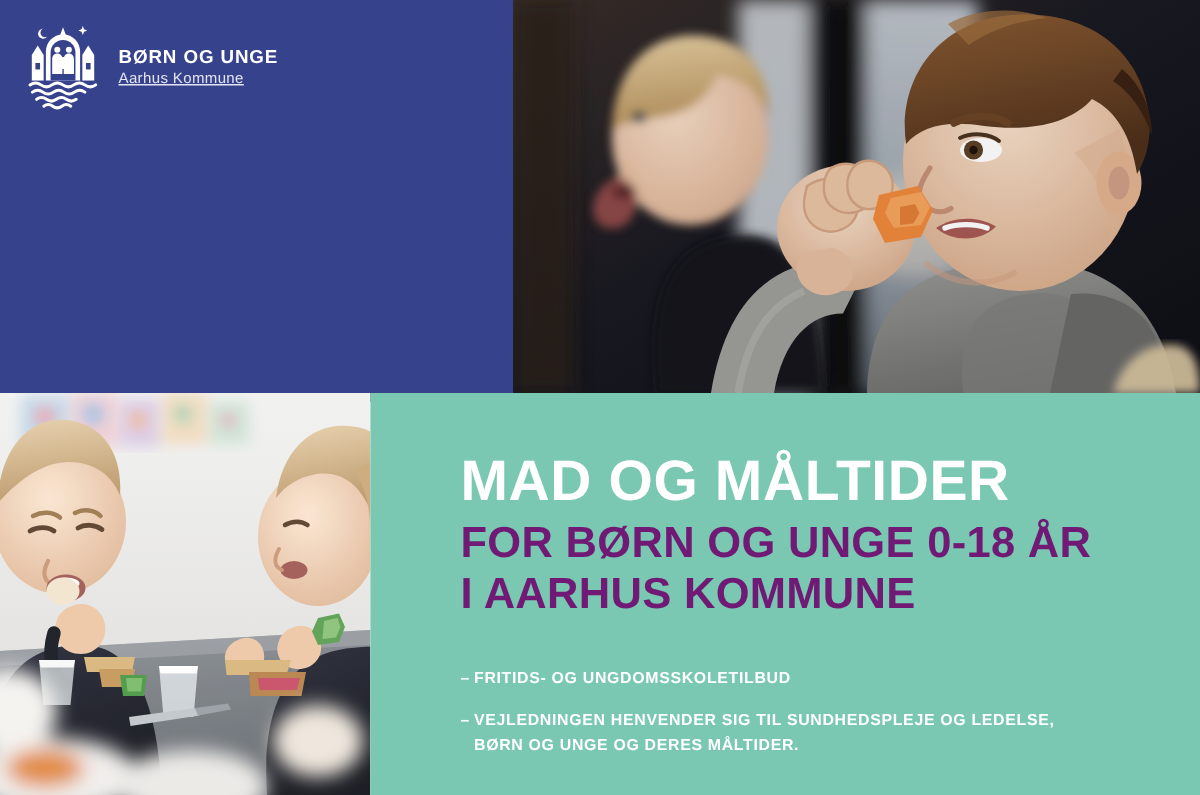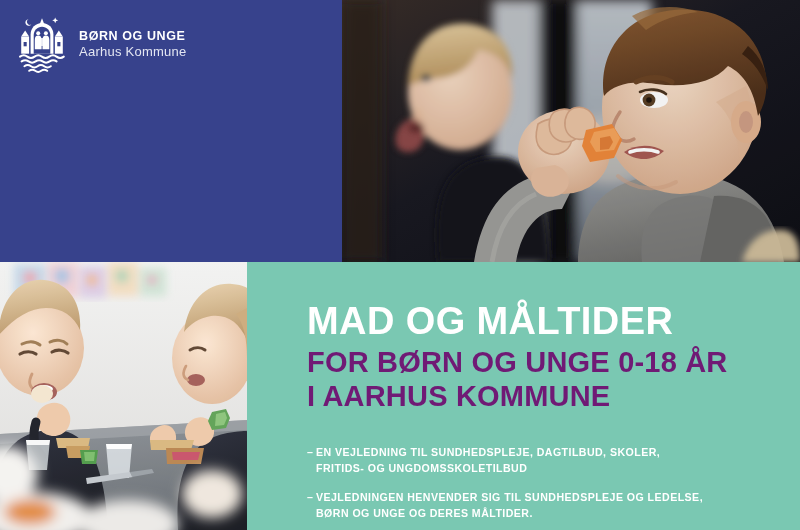--- a/index.html
+++ b/index.html
@@ -35,26 +35,27 @@
   .brand-title {
     color: #ffffff;
     font-size: 12.5px;
     font-weight: bold;
     letter-spacing: 0.6px;
     line-height: 1.15;
     white-space: nowrap;
   }
   .brand-sub {
     color: #e3e6f2;
-    font-size: 13px;
+    font-size: 10px;
     font-weight: normal;
     letter-spacing: 0.25px;
     line-height: 1.3;
     margin-top: 1px;
     white-space: nowrap;
+    text-decoration: underline;
   }
 
   
   .photo-top {
     position: absolute;
     left: 342px; top: 0;
     width: 458px; height: 262px;
     overflow: hidden;
     background: #14161f;
   }
@@ -420,21 +421,20 @@
       <h1 class="headline-1">MAD OG MÅLTIDER</h1>
       <h2 class="headline-2">FOR BØRN OG UNGE 0-18 ÅR</h2>
       <h2 class="headline-3">I AARHUS KOMMUNE</h2>
     </div>
 
     <div class="bullets">
 
       <div class="bullet">
         <span class="bullet-dash">–</span>
         <span class="bullet-lines">
-          <span class="bullet-line">EN VEJLEDNING TIL SUNDHEDSPLEJE, DAGTILBUD, SKOLER,</span>
           <span class="bullet-line">FRITIDS- OG UNGDOMSSKOLETILBUD</span>
         </span>
       </div>
 
       <div class="bullet">
         <span class="bullet-dash">–</span>
         <span class="bullet-lines">
           <span class="bullet-line">VEJLEDNINGEN HENVENDER SIG TIL SUNDHEDSPLEJE OG LEDELSE,</span>
           <span class="bullet-line">BØRN OG UNGE OG DERES MÅLTIDER.</span>
         </span>

